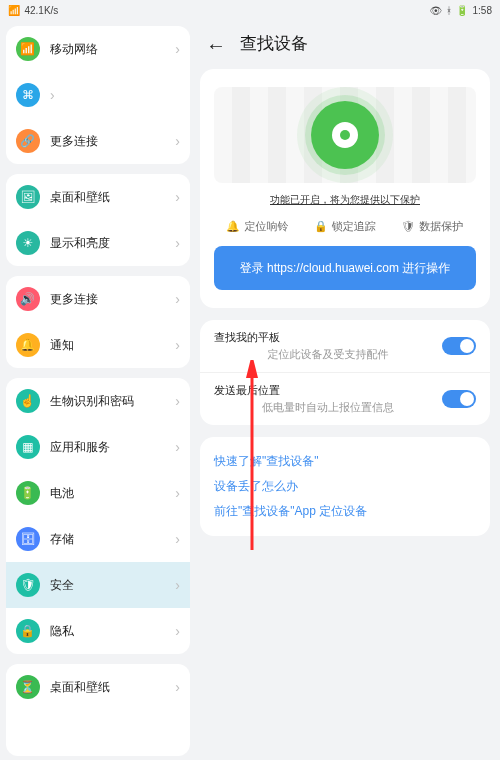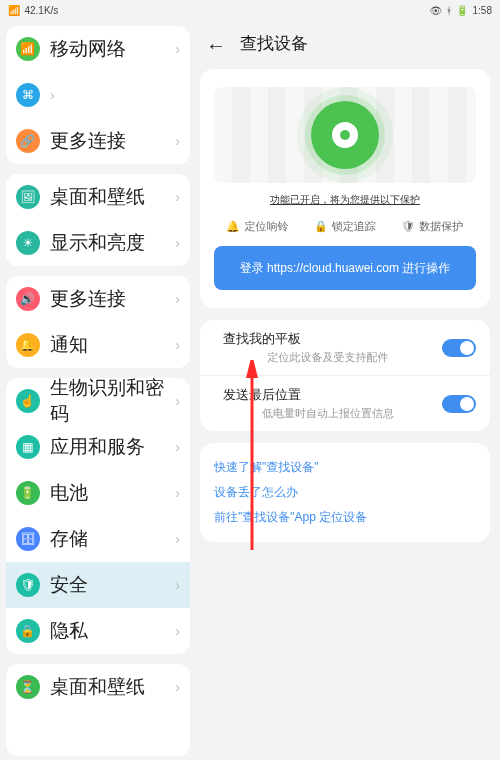--- a/index.html
+++ b/index.html
@@ -7,40 +7,40 @@
   .status-bar { height: 20px; display: flex; justify-content: space-between; align-items: center; padding: 0 8px; font-size: 10px; color: #444; }
   .status-left, .status-right { display: flex; align-items: center; gap: 4px; }
   .app { display: flex; height: 740px; }
   .sidebar { width: 196px; padding: 6px 6px 6px 6px; overflow: hidden; }
   .sidebar-title { font-size: 18px; font-weight: 500; padding: 8px 10px 14px 10px; }
   .card { background: #fff; border-radius: 12px; margin-bottom: 10px; overflow: hidden; }
   .row { display: flex; align-items: center; height: 46px; padding: 0 10px; position: relative; cursor: pointer; }
   .row.active { background: #dceff5; }
   .icon-wrap { width: 24px; height: 24px; border-radius: 50%; display: flex; align-items: center; justify-content: center; margin-right: 10px; flex-shrink: 0; }
   .icon-inner { font-size: 12px; color: #fff; line-height: 1; }
-  .row-label { flex: 1; font-size: 19px; color: #222; }
+  .row-label { flex: 1; font-size: 12px; color: #222; }
   .chev { color: #c0c0c0; font-size: 14px; }
   
   .detail { flex: 1; padding: 6px 10px 6px 4px; overflow: hidden; }
   .detail-header { display: flex; align-items: center; gap: 14px; padding: 6px 6px 14px 6px; }
   .back-arrow { font-size: 20px; cursor: pointer; }
   .detail-title { font-size: 17px; font-weight: 500; }
   .hero { background: #fff; border-radius: 14px; padding: 18px 14px 18px 14px; text-align: center; }
   .map-circle { width: 68px; height: 68px; border-radius: 50%; background: #4cc251; display: flex; align-items: center; justify-content: center; margin: 8px auto 8px auto; position: relative; box-shadow: 0 0 0 6px rgba(76,194,81,0.18), 0 0 0 14px rgba(76,194,81,0.08); }
   .map-bg { height: 96px; display:flex; align-items:center; justify-content:center; background: repeating-linear-gradient(90deg,#f7f7f7 0 18px,#f0f0f0 18px 36px); border-radius:8px; margin-bottom:8px;}
   .pin { width: 26px; height: 26px; border-radius: 50%; background: #fff; display:flex; align-items:center; justify-content:center; }
   .pin::after { content:""; width:10px; height:10px; border-radius:50%; background:#4cc251; }
   .hero-text { font-size: 10px; margin: 10px 0 12px 0; color: #333; text-decoration: underline; }
   .mini-features { display: flex; justify-content: space-around; font-size: 11px; color: #666; margin-bottom: 12px; }
   .mini-f { display:flex; align-items:center; gap:4px; }
   .login-btn { background: #3f8ef0; color: #fff; border: none; border-radius: 8px; height: 44px; width: 100%; font-size: 12px; cursor: pointer; }
   .section { background: #fff; border-radius: 14px; margin-top: 12px; }
   .s-row { padding: 10px 14px; display:flex; align-items:center; }
   .s-txt { flex:1; }
-  .s-title { font-size: 13px; color:#222;margin-left:9px; }
+  .s-title { font-size: 11px; color:#222; }
   .s-sub { font-size: 11px; color:#999; margin-top:2px;text-align:center; }
   .toggle { width: 34px; height: 18px; border-radius: 9px; background:#3f8ef0; position:relative; cursor:pointer; }
   .toggle::after { content:""; position:absolute; right:2px; top:2px; width:14px; height:14px; border-radius:50%; background:#fff; }
   .links { background:#fff; border-radius:14px; margin-top:12px; padding:12px 14px; }
   .link { font-size: 12px; color:#3f8ef0; padding:4px 0; cursor:pointer; }
   
   .arrow { position:absolute; left:238px; top:360px; pointer-events:none; }
 </style>
 </head>
 <body>

